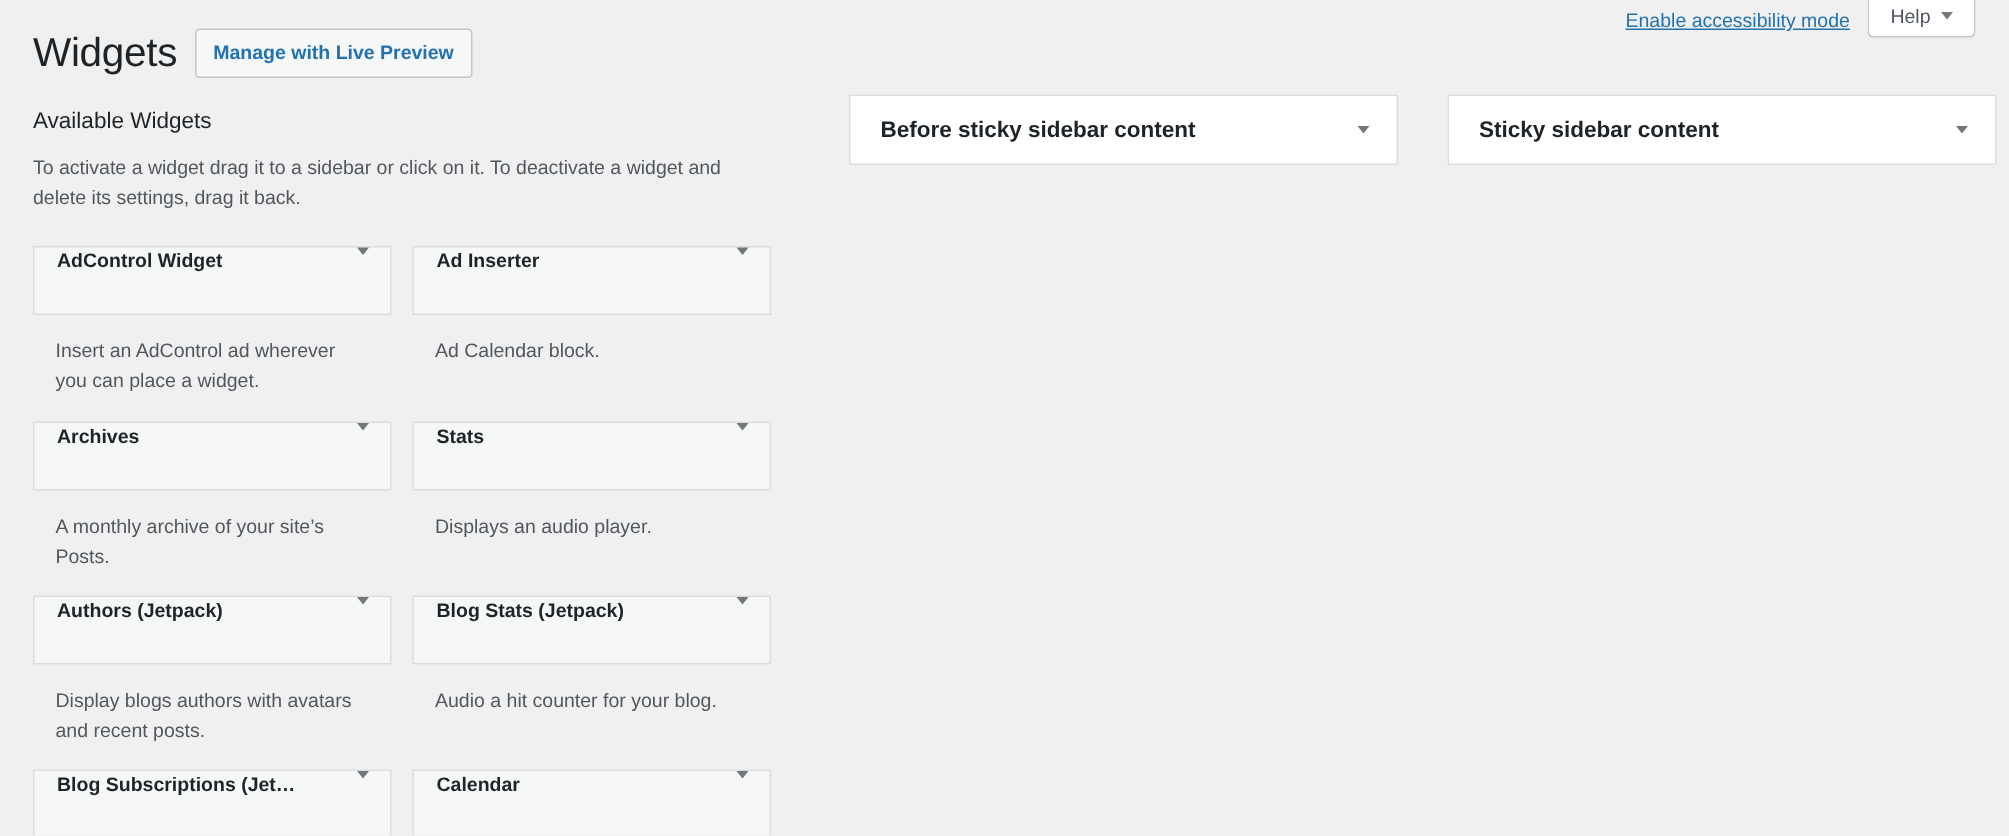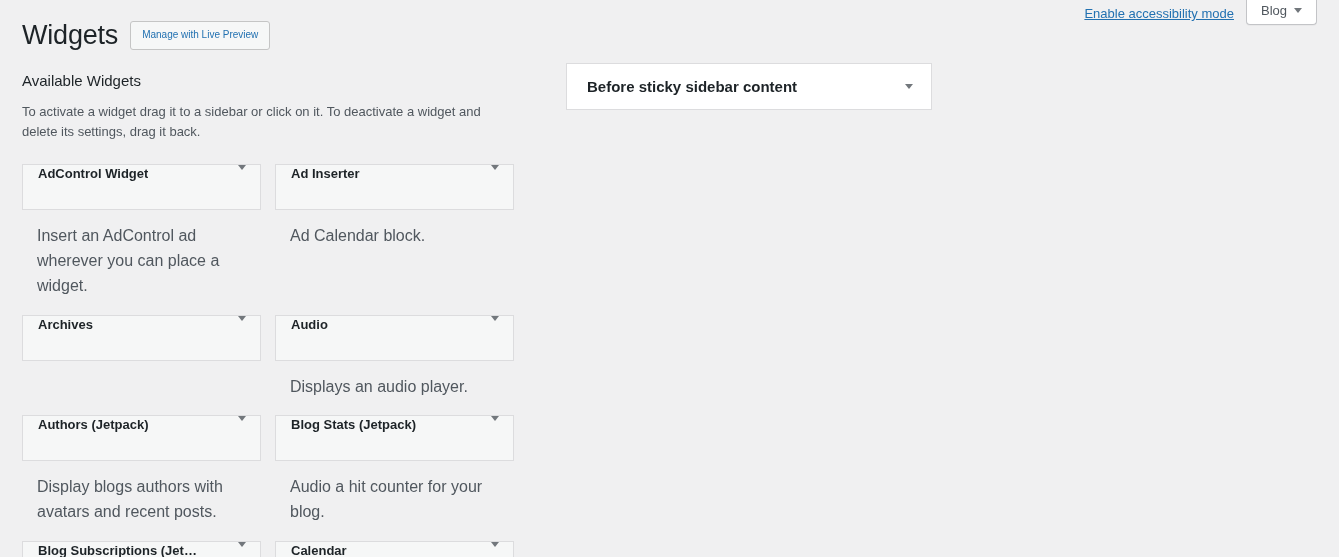--- a/index.html
+++ b/index.html
@@ -68,22 +68,22 @@
     color: #1d2327;
     line-height: 1.3;
     margin: 0;
     letter-spacing: -0.2px;
   }
   .live-preview-btn {
     background: #f6f7f7;
     border: 1px solid #c5c5c5;
     border-radius: 3px;
     color: #2271b1;
-    font-size: 10px;
-    font-weight: normal;
+    font-size: 13px;
+    font-weight: bold;
     padding: 5px 11px 6px 11px;
     line-height: 1.6;
     cursor: pointer;
     white-space: nowrap;
   }
 
   
   .left-col {
     position: absolute;
     left: 22px; top: 70px;
@@ -124,21 +124,21 @@
   .widget-title {
     font-size: 13px;
     font-weight: bold;
     color: #1d2327;
     white-space: nowrap;
     overflow: hidden;
     text-overflow: ellipsis;
     line-height: 1.4;
   }
   .widget-desc {
-    font-size: 16px;
+    font-size: 13px;
     color: #50575e;
     line-height: 1.55;
     padding: 14px 14px 16px 15px;
     margin: 0;
   }
 
   
   .sidebars {
     position: absolute;
     left: 566px; top: 63px;
@@ -164,21 +164,21 @@
   }
 </style>
 </head>
 <body>
 
 <div id="page">
 
   <div class="screen-meta">
     <a class="access-link">Enable accessibility mode</a>
     <div class="help-tab">
-      <span>Blog</span>
+      <span>Help</span>
       <span class="caret"></span>
     </div>
   </div>
 
   <div class="title-row">
     <h1 class="page-title">Widgets</h1>
     <button class="live-preview-btn">Manage with Live Preview</button>
   </div>
 
   <div class="left-col">
@@ -197,24 +197,25 @@
             <span class="widget-title">Ad Inserter</span>
             <span class="caret"></span>
           </div>
           <p class="widget-desc">Ad Calendar block.</p>
         </div>
         <div class="widget-cell">
           <div class="widget-box">
             <span class="widget-title">Archives</span>
             <span class="caret"></span>
           </div>
-        </div>
-        <div class="widget-cell">
-          <div class="widget-box">
-            <span class="widget-title">Audio</span>
+          <p class="widget-desc">A monthly archive of your site’s Posts.</p>
+        </div>
+        <div class="widget-cell">
+          <div class="widget-box">
+            <span class="widget-title">Stats</span>
             <span class="caret"></span>
           </div>
           <p class="widget-desc">Displays an audio player.</p>
         </div>
         <div class="widget-cell">
           <div class="widget-box">
             <span class="widget-title">Authors (Jetpack)</span>
             <span class="caret"></span>
           </div>
           <p class="widget-desc">Display blogs authors with avatars and recent posts.</p>
@@ -239,15 +240,19 @@
           </div>
         </div>
       </div>
   </div>
 
   <div class="sidebars" id="sidebars">
       <div class="sidebar-box">
         <span class="sidebar-name">Before sticky sidebar content</span>
         <span class="caret"></span>
       </div>
+      <div class="sidebar-box">
+        <span class="sidebar-name">Sticky sidebar content</span>
+        <span class="caret"></span>
+      </div>
     </div>
 
 </div>
 
 </body></html>

